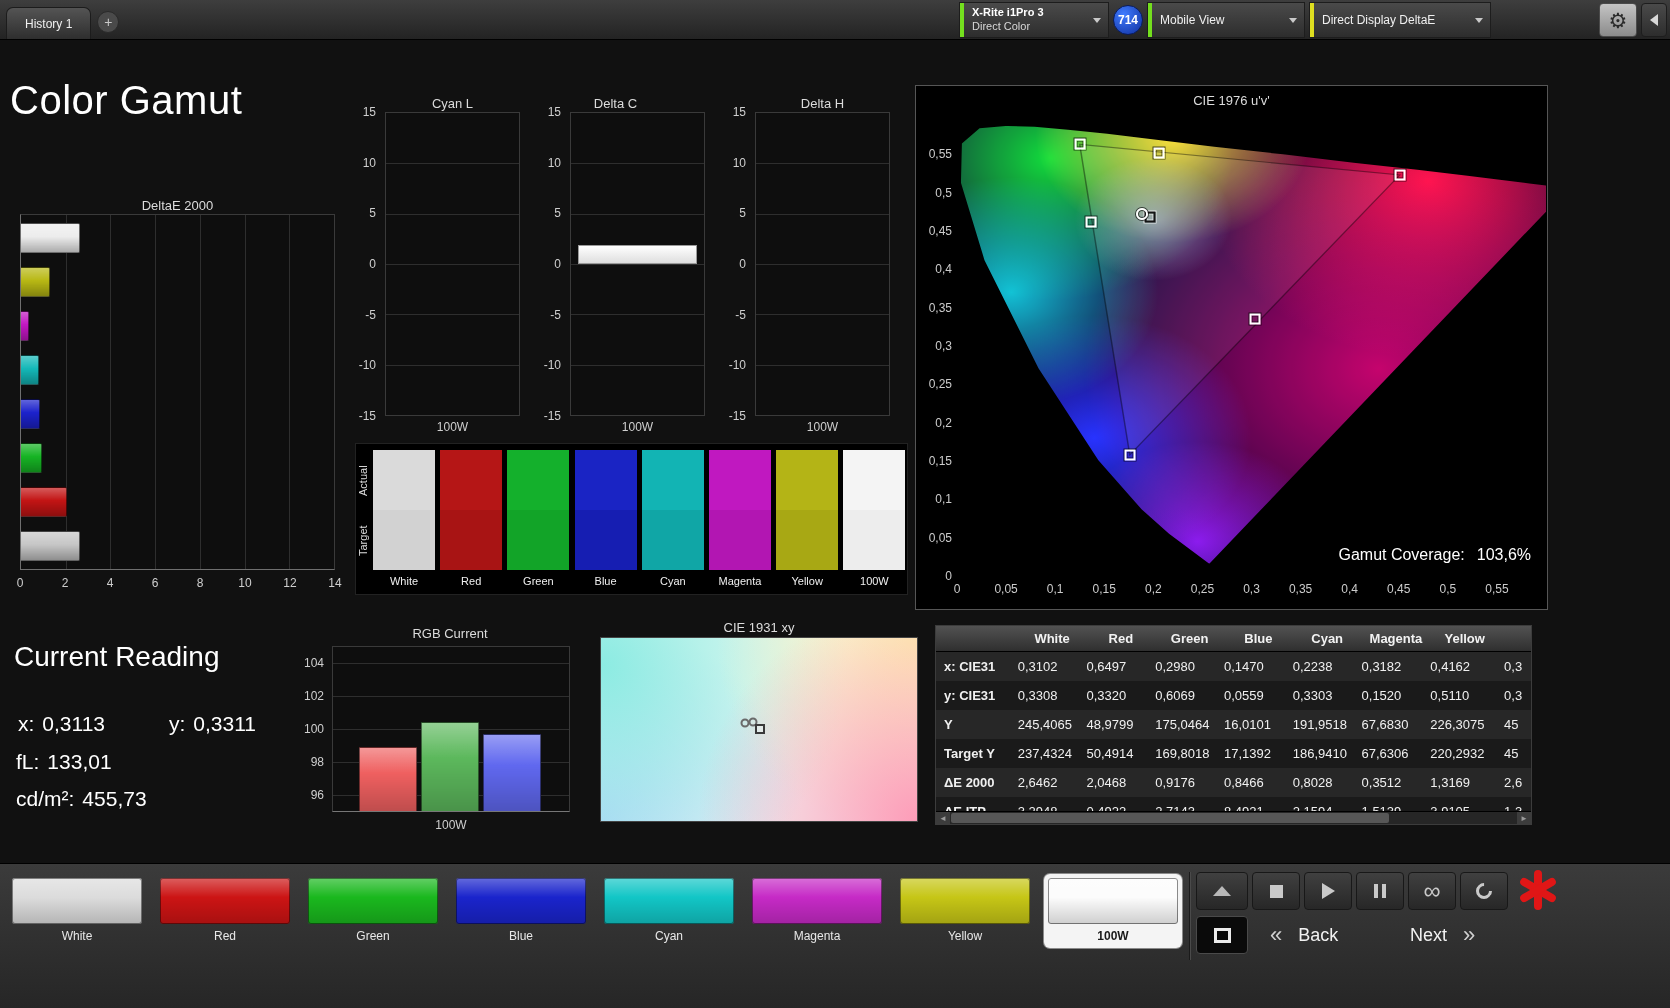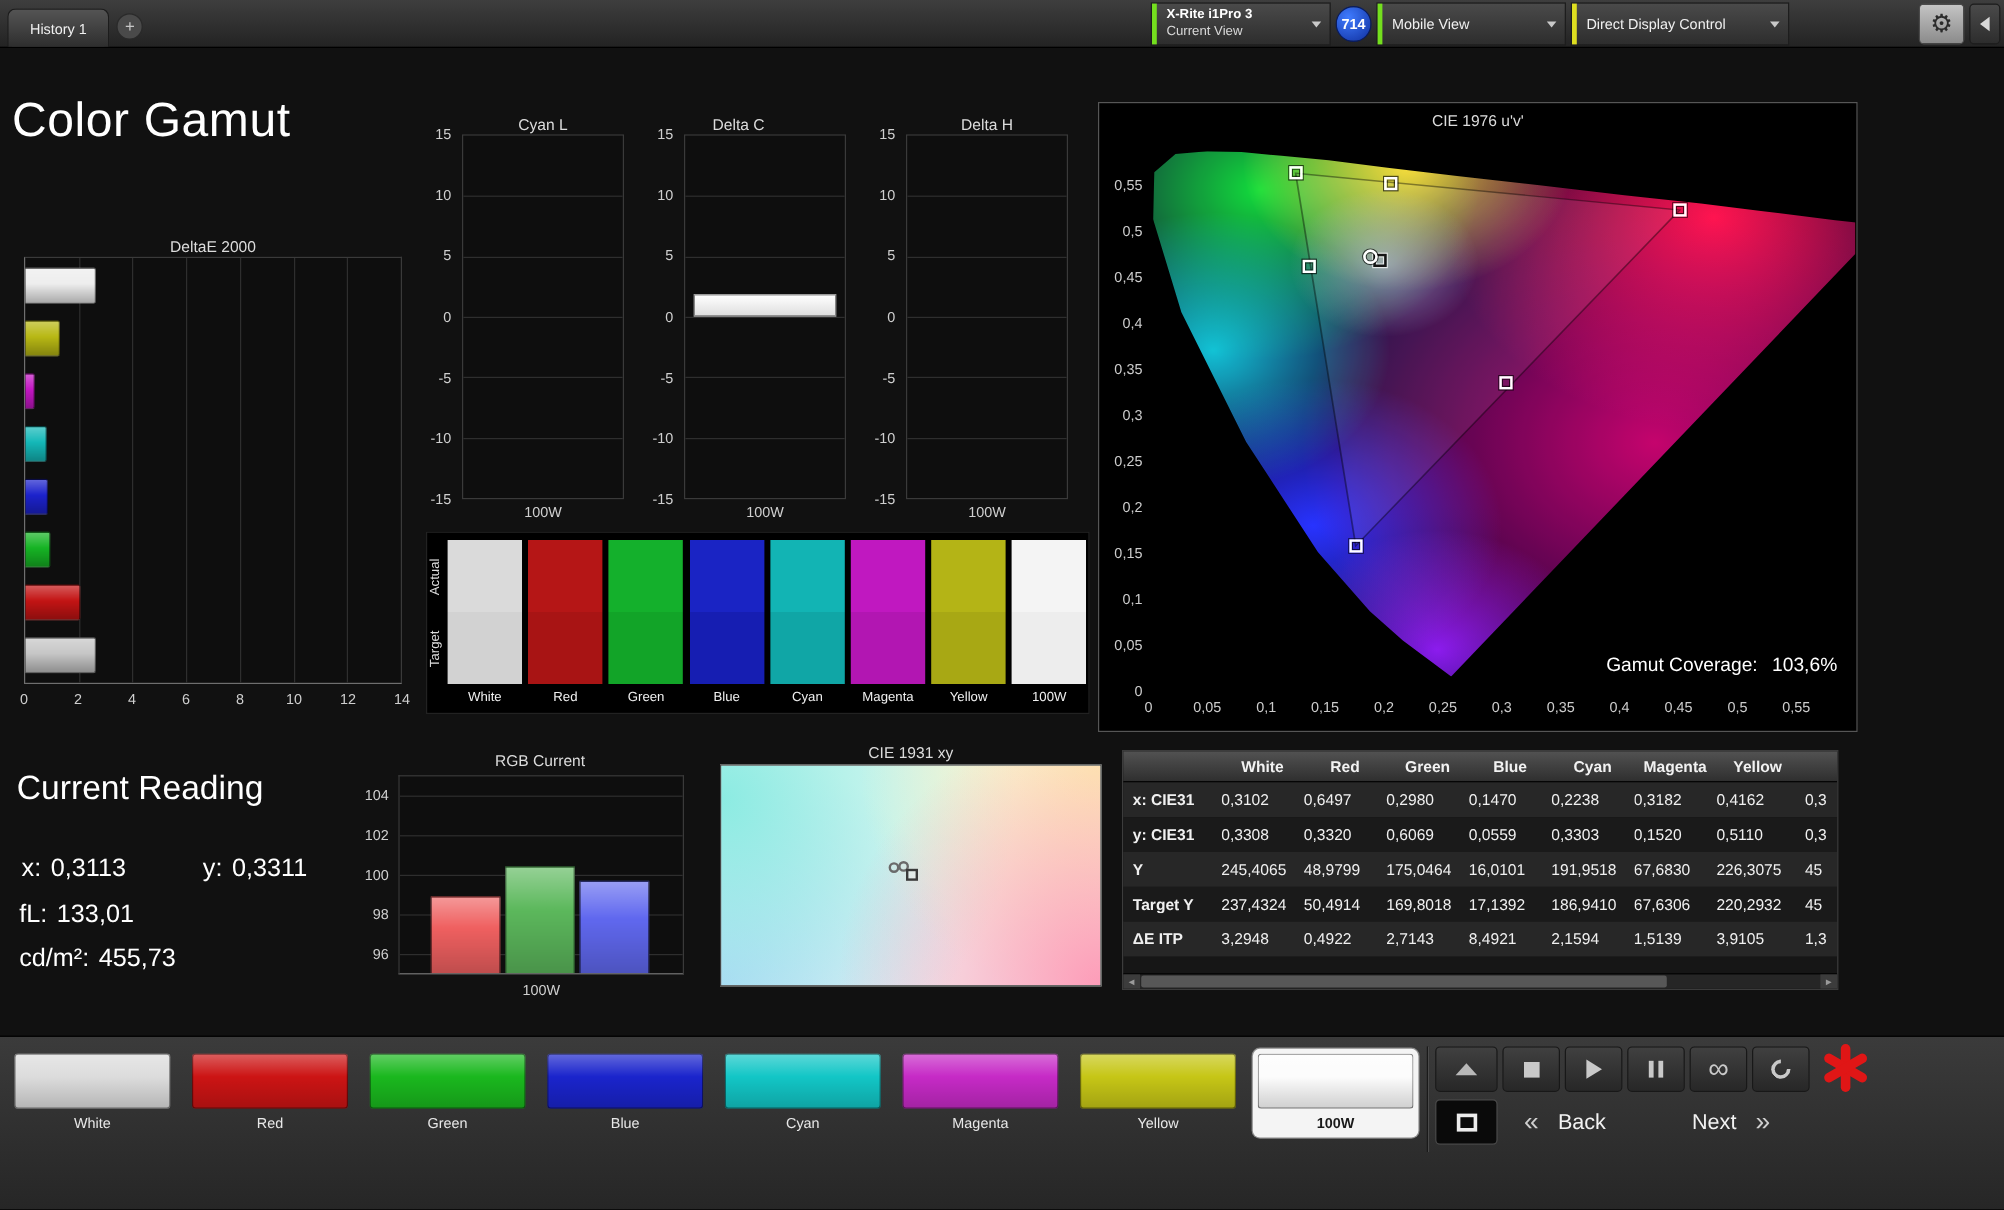--- a/index.html
+++ b/index.html
@@ -136,33 +136,33 @@
   <header class="topbar">
     <div class="tab-history">
       <span>History 1</span>
     </div>
     <div class="tab-add">+</div>
     <div class="topbar-right">
       <div class="dropdown" style="width:150px">
         <span class="accent" style="background:#74df1e"></span>
         <span class="dd-lines">
           <span class="dd-l1">X-Rite i1Pro 3</span>
-          <span class="dd-l2">Current View</span>
+          <span class="dd-l2">Direct Color</span>
         </span>
         <span class="chev-down"></span>
       </div>
       <div class="badge">714</div>
       <div class="dropdown" style="width:158px">
         <span class="accent" style="background:#74df1e"></span>
         <span class="dd-single">Mobile View</span>
         <span class="chev-down"></span>
       </div>
       <div class="dropdown" style="width:182px">
         <span class="accent" style="background:#dede20"></span>
-        <span class="dd-single">Direct Display Control</span>
+        <span class="dd-single">Direct Display DeltaE</span>
         <span class="chev-down"></span>
       </div>
       <div class="gear-btn">
         <span class="gear-glyph">⚙</span>
       </div>
       <div class="collapse-btn">
         <span class="tri-left"></span>
       </div>
     </div>
   </header>
@@ -488,20 +488,31 @@
           <div class="tcell">237,4324</div>
           <div class="tcell">50,4914</div>
           <div class="tcell">169,8018</div>
           <div class="tcell">17,1392</div>
           <div class="tcell">186,9410</div>
           <div class="tcell">67,6306</div>
           <div class="tcell">220,2932</div>
           <div class="tcell cut">45</div>
         </div>
         <div class="trow">
+          <div class="tlabel">ΔE 2000</div>
+          <div class="tcell">2,6462</div>
+          <div class="tcell">2,0468</div>
+          <div class="tcell">0,9176</div>
+          <div class="tcell">0,8466</div>
+          <div class="tcell">0,8028</div>
+          <div class="tcell">0,3512</div>
+          <div class="tcell">1,3169</div>
+          <div class="tcell cut">2,6</div>
+        </div>
+        <div class="trow">
           <div class="tlabel">ΔE ITP</div>
           <div class="tcell">3,2948</div>
           <div class="tcell">0,4922</div>
           <div class="tcell">2,7143</div>
           <div class="tcell">8,4921</div>
           <div class="tcell">2,1594</div>
           <div class="tcell">1,5139</div>
           <div class="tcell">3,9105</div>
           <div class="tcell cut">1,3</div>
         </div>

